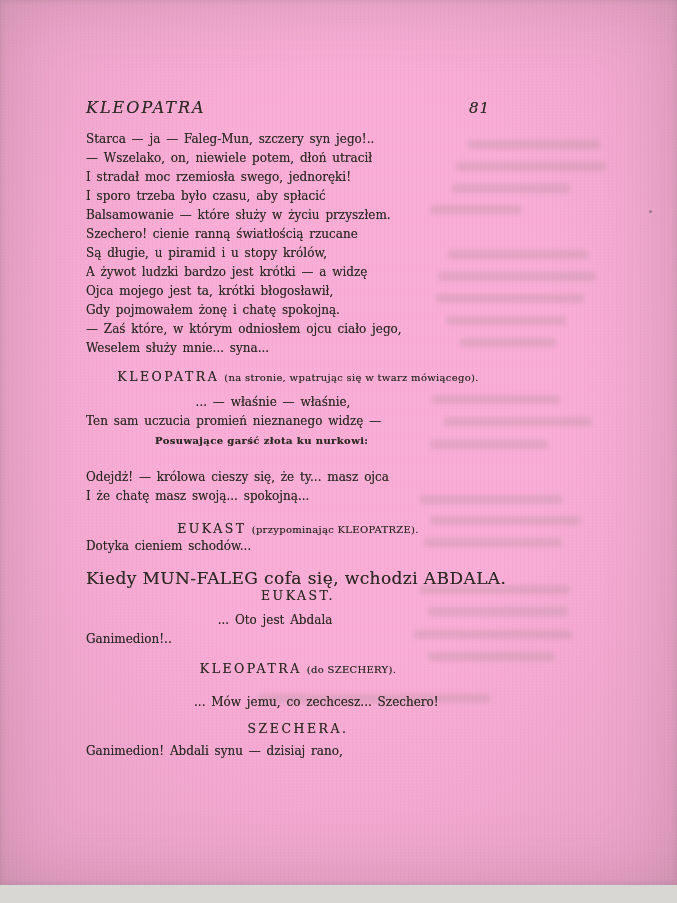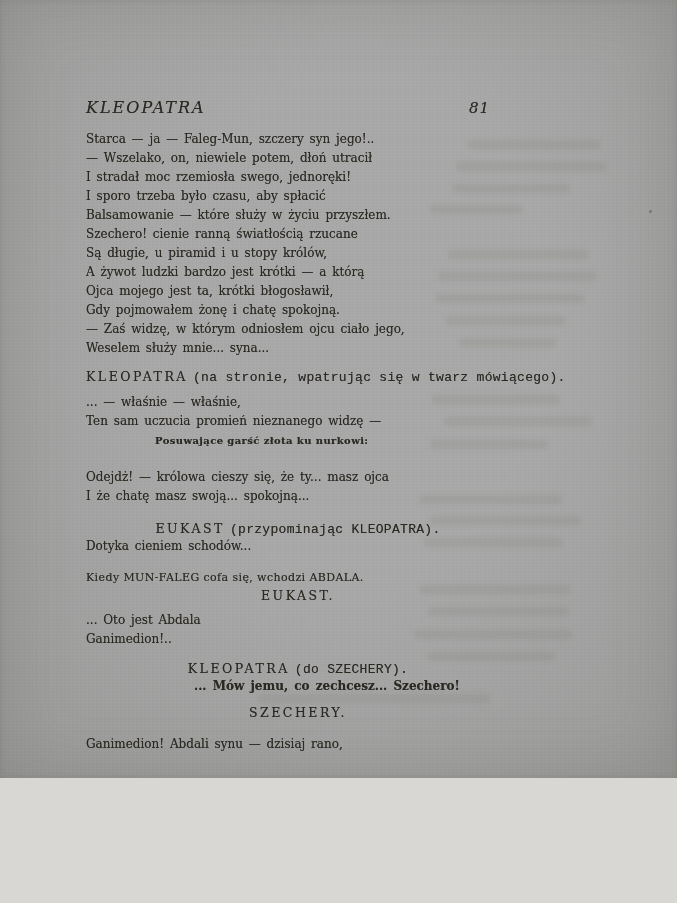--- a/index.html
+++ b/index.html
@@ -2,22 +2,22 @@
 <html lang="pl"><head>
 <meta charset="utf-8">
 <style>
   html,body{margin:0;padding:0;}
   body{
     width:677px;height:903px;overflow:hidden;
     background:#d8d7d3;
     font-family:"DejaVu Serif","Liberation Serif",serif;
   }
   .page{
-    position:relative;width:677px;height:778px;
-    background:#a3a3a3;
+    position:relative;width:677px;height:885px;
+    background:#f9a8d4;
     box-shadow:inset 0 0 70px rgba(88,86,78,.22), inset 0 0 6px rgba(88,86,78,.18);
   }
   .page::before{ 
     content:"";position:absolute;inset:0;pointer-events:none;
     background:
       radial-gradient(ellipse at 52% 42%, rgba(255,255,255,.05) 40%, rgba(70,68,60,.10) 100%),
       repeating-linear-gradient(0deg, rgba(255,255,255,.025) 0 1px, rgba(0,0,0,0) 1px 3px),
       repeating-linear-gradient(90deg, rgba(60,58,50,.018) 0 1px, rgba(0,0,0,0) 1px 4px);
   }
   .ghost-layer{position:absolute;inset:0;pointer-events:none;}
@@ -33,45 +33,45 @@
     text-shadow:0 0 .5px rgba(43,41,34,.55);
   }
   .running-header{
     display:flex;justify-content:space-between;align-items:baseline;
     padding-right:20px;line-height:20px;
   }
   .rh-title{font-style:italic;font-size:16px;letter-spacing:2px;}
   .rh-num{font-style:italic;font-size:15px;letter-spacing:1px;}
   .verse-block{margin-top:12px;}
   .vl{font-size:12px;line-height:19px;word-spacing:2px;white-space:nowrap;}
-  .right{text-align:left;}
+  .right{text-align:center;}
   .r1{padding-right:50px;}
   .r2{padding-right:46px;}
   .indent{margin-left:108px;}
   .speaker{
     text-align:center;white-space:nowrap;
     margin-top:10px;line-height:15px;
   }
   .sp-name{font-size:12.5px;letter-spacing:2.5px;}
-  .sp-dir{font-size:13px;letter-spacing:.3px;font-family:Liberation Mono, monospace;}
+  .sp-dir{font-size:10px;letter-spacing:.3px;}
   .mt14{margin-top:14px;}
   .mt9{margin-top:1px;}
   .mt11{margin-top:11px;}
   .mt8{margin-top:8px;}
-  .mt7{margin-top:0;font-weight:bold;}
+  .mt7{margin-top:16px;}
   .mt6{margin-top:6px;}
-  .mt5{margin-top:15px;}
+  .mt5{margin-top:6px;}
   .stage-note{
     margin:4px 0 21px 69px;
     font-size:10px;font-weight:bold;letter-spacing:.4px;line-height:12px;
     white-space:nowrap;
   }
   .scene-dir{
     margin-top:14px;
-    font-size:11px;letter-spacing:.4px;line-height:16px;white-space:nowrap;
+    font-size:17px;letter-spacing:.4px;line-height:16px;white-space:nowrap;
   }
 </style>
 </head>
 <body>
 
 <div class="page">
 
   <div class="ghost-layer">
     <div class="ghost" style="left:468px;top:140px;width:132px"></div>
     <div class="ghost" style="left:456px;top:162px;width:150px"></div>
@@ -105,56 +105,56 @@
     </div>
 
     <div class="verse-block">
       <div class="vl">Starca — ja — Faleg-Mun, szczery syn jego!..</div>
       <div class="vl">— Wszelako, on, niewiele potem, dłoń utracił</div>
       <div class="vl">I stradał moc rzemiosła swego, jednoręki!</div>
       <div class="vl">I sporo trzeba było czasu, aby spłacić</div>
       <div class="vl">Balsamowanie — które służy w życiu przyszłem.</div>
       <div class="vl">Szechero! cienie ranną światłością rzucane</div>
       <div class="vl">Są długie, u piramid i u stopy królów,</div>
-      <div class="vl">A żywot ludzki bardzo jest krótki — a którą</div>
+      <div class="vl">A żywot ludzki bardzo jest krótki — a widzę</div>
       <div class="vl">Ojca mojego jest ta, krótki błogosławił,</div>
       <div class="vl">Gdy pojmowałem żonę i chatę spokojną.</div>
-      <div class="vl">— Zaś widzę, w którym odniosłem ojcu ciało jego,</div>
+      <div class="vl">— Zaś które, w którym odniosłem ojcu ciało jego,</div>
       <div class="vl">Weselem służy mnie... syna...</div>
     </div>
 
     <div class="speaker">
       <span class="sp-name">KLEOPATRA</span>
       <span class="sp-dir">(na stronie, wpatrując się w twarz mówiącego).</span>
     </div>
     <div class="vl right r1 mt8">... — właśnie — właśnie,</div>
     <div class="vl">Ten sam uczucia promień nieznanego widzę —</div>
     <div class="stage-note">Posuwające garść złota ku nurkowi:</div>
     <div class="vl">Odejdż! — królowa cieszy się, że ty... masz ojca</div>
     <div class="vl">I że chatę masz swoją... spokojną...</div>
 
     <div class="speaker mt14">
       <span class="sp-name">EUKAST</span>
-      <span class="sp-dir">(przypominając KLEOPATRA).</span>
+      <span class="sp-dir">(przypominając KLEOPATRZE).</span>
     </div>
     <div class="vl">Dotyka cieniem schodów...</div>
 
     <div class="scene-dir">Kiedy MUN-FALEG cofa się, wchodzi ABDALA.</div>
 
     <div class="speaker mt9">
       <span class="sp-name">EUKAST.</span>
     </div>
     <div class="vl right r2 mt8">... Oto jest Abdala</div>
     <div class="vl">Ganimedion!..</div>
 
     <div class="speaker mt11">
       <span class="sp-name">KLEOPATRA</span>
       <span class="sp-dir">(do SZECHERY).</span>
     </div>
     <div class="vl indent mt7">... Mów jemu, co zechcesz... Szechero!</div>
 
     <div class="speaker mt8">
-      <span class="sp-name">SZECHERY.</span>
+      <span class="sp-name">SZECHERA.</span>
     </div>
     <div class="vl mt5">Ganimedion! Abdali synu — dzisiaj rano,</div>
 
   </div>
 </div>
 
 </body></html>

